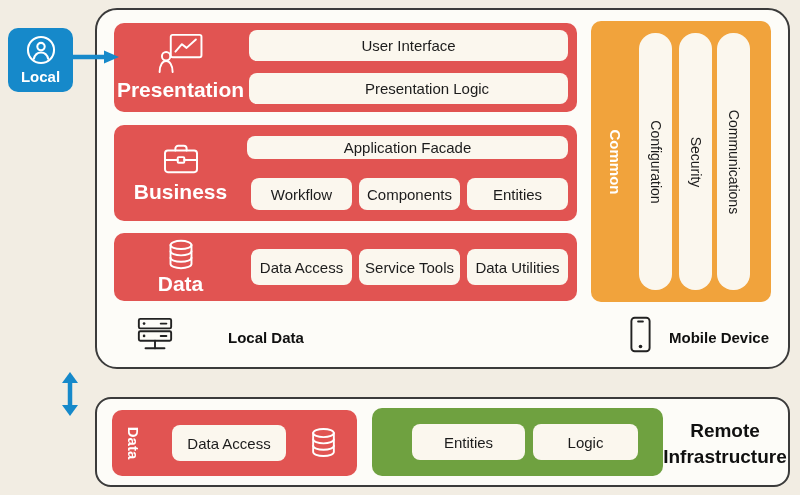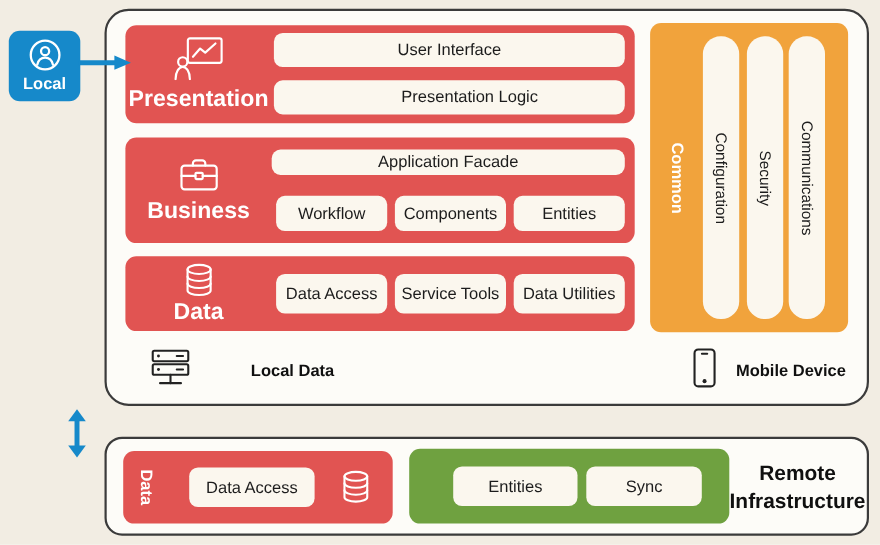--- a/index.html
+++ b/index.html
@@ -203,21 +203,21 @@
       <svg class="remote-db-icon w-icon" viewBox="0 0 30 34">
         <ellipse cx="15" cy="6.5" rx="11.5" ry="4.5"></ellipse>
         <path d="M3.5 6.5 V27.5 c0 2.5 5.1 4.5 11.5 4.5 s11.5 -2 11.5 -4.5 V6.5"></path>
         <path d="M3.5 13.5 c0 2.5 5.1 4.5 11.5 4.5 s11.5 -2 11.5 -4.5"></path>
         <path d="M3.5 20.5 c0 2.5 5.1 4.5 11.5 4.5 s11.5 -2 11.5 -4.5"></path>
       </svg>
     </div>
 
     <div class="services-box">
       <div class="pill services-pill">Entities</div>
-      <div class="pill sync-pill">Sync</div>
+      <div class="pill sync-pill">Logic</div>
     </div>
 
     <div class="remote-caption">
       <div>Remote</div>
       <div>Infrastructure</div>
     </div>
   </div>
 
 </div>
 

